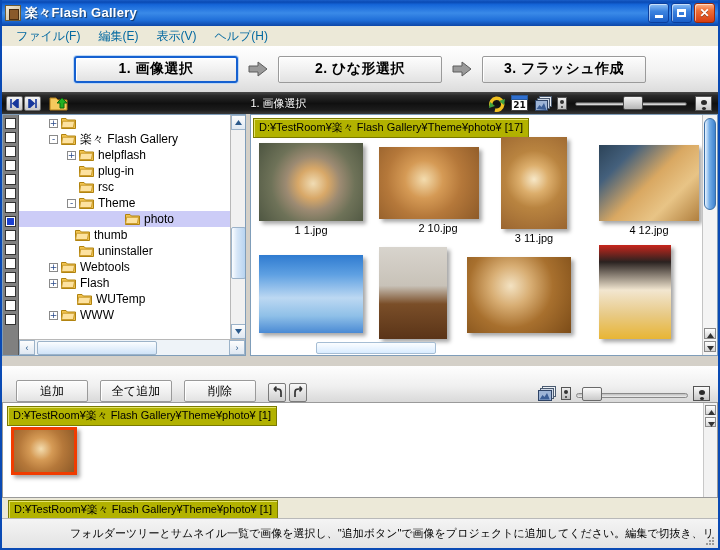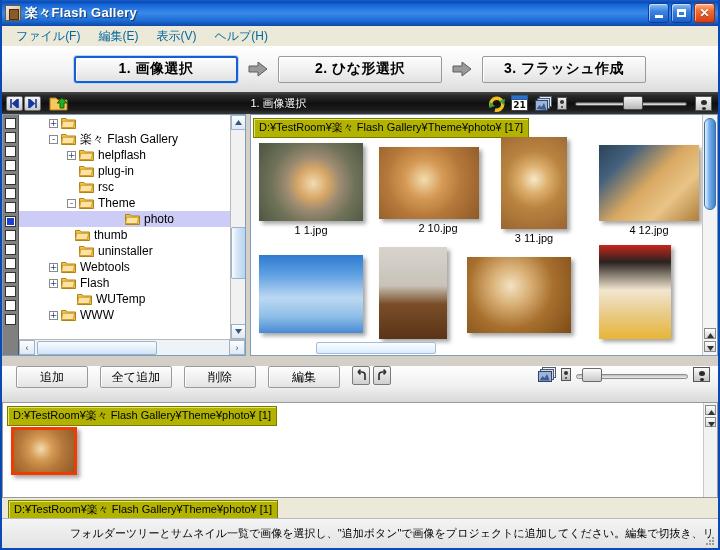--- a/index.html
+++ b/index.html
@@ -221,21 +221,21 @@
   .thumb-hsb .ht{
     position:absolute; left:25px; top:0; width:120px;height:12px;
     background:linear-gradient(180deg,#fbfdff,#d9ecff);
     border:1px solid #a5bdd4; border-radius:2px;
   }
 
   
   .actionbar{
     position:absolute; left:2px; top:366px; width:716px; height:36px;
     background:linear-gradient(180deg,#fefefe 0%, #f0f0f0 55%, #d9d9d9 100%);
-    display:flex; align-items:flex-start; padding-left:14px;
+    display:flex; align-items:flex-end; padding-left:14px;
   }
   .act-btn{
     width:72px;height:22px; margin-right:12px;
     display:flex;align-items:center;justify-content:center;
     background:linear-gradient(180deg,#fdfdfd,#f0f0f0 55%,#e3e3e3);
     border:1px solid #9a9a9a; border-radius:2px; font-size:12px; color:#000;
     box-shadow: inset 1px 1px 0 #fff;
   }
   .ur-btn{
     width:18px;height:19px;margin-right:3px;
@@ -584,21 +584,20 @@
       <div class="thumb-hsb">
         <div class="ht"></div>
       </div>
     </div>
   </div>
 
   <div class="actionbar">
     <div class="act-btn">追加</div>
     <div class="act-btn">全て追加</div>
     <div class="act-btn">削除</div>
-    <div class="act-btn">編集</div>
     <div class="ur-btn">
       <svg width="13" height="13" viewBox="0 0 13 13">
           <path d="M10 11 L10 6 Q10 3 6.5 3 L3 3 M3 3 L5.5 0.6 M3 3 L5.5 5.4" fill="none" stroke="#333" stroke-width="1.7"></path>
         </svg>
     </div>
     <div class="ur-btn">
       <svg width="13" height="13" viewBox="0 0 13 13">
           <path d="M3 11 L3 6 Q3 3 6.5 3 L10 3 M10 3 L7.5 0.6 M10 3 L7.5 5.4" fill="none" stroke="#333" stroke-width="1.7"></path>
         </svg>
     </div>

